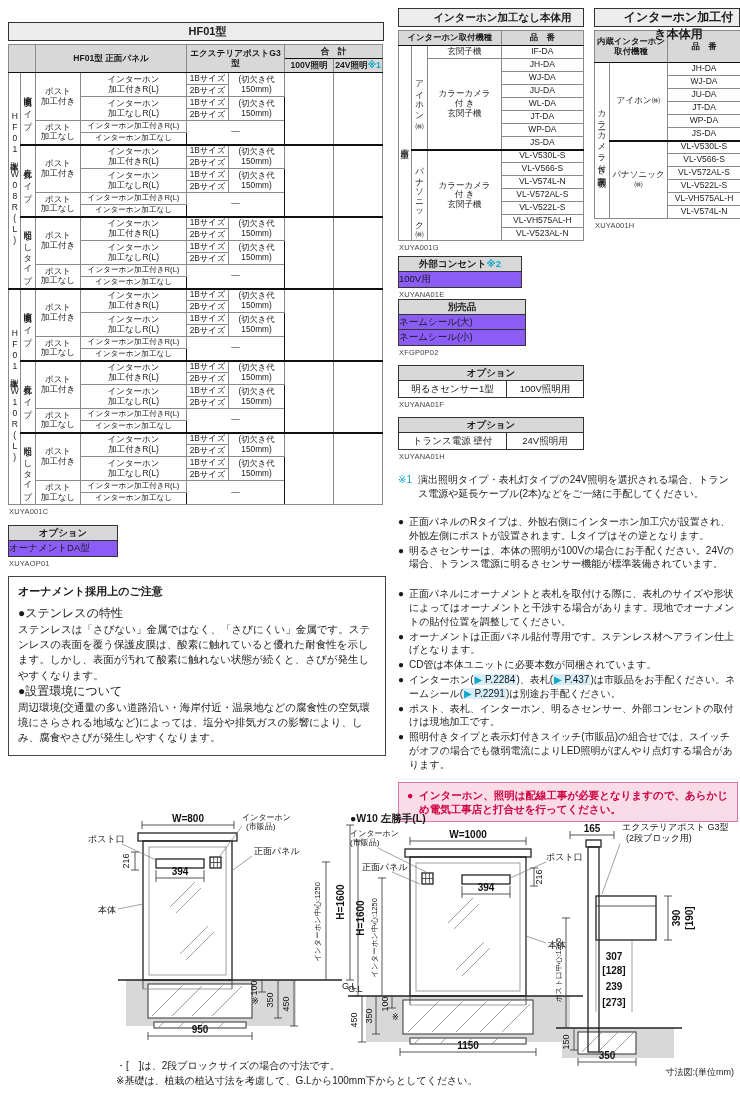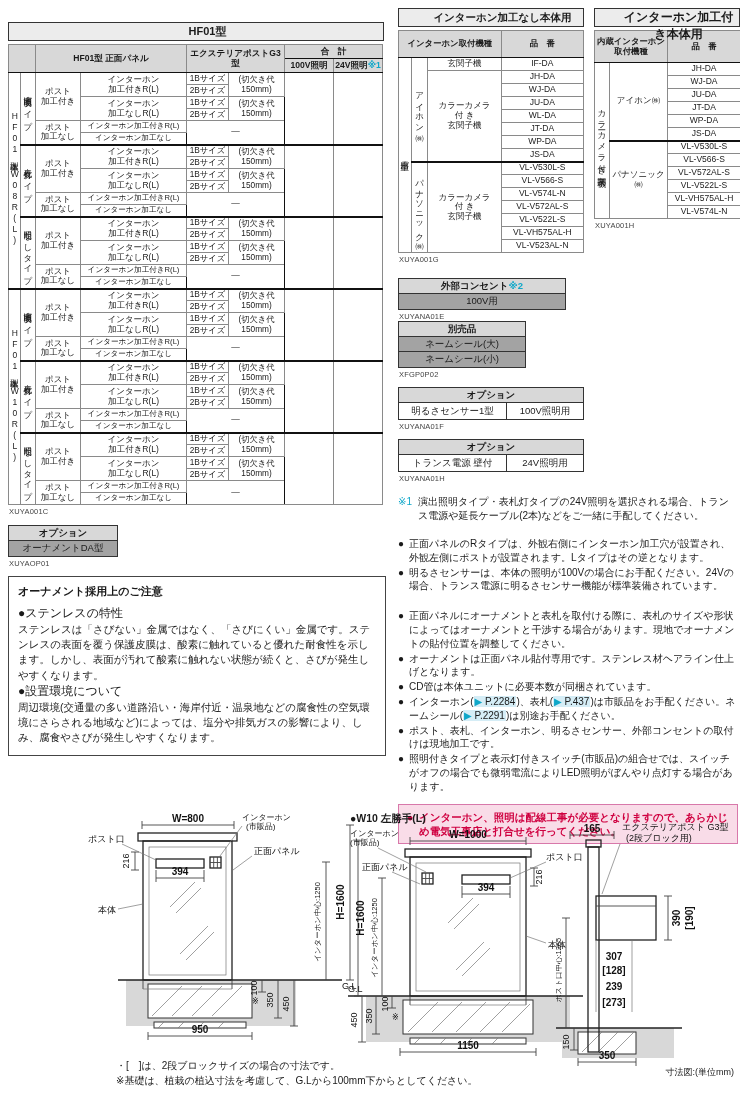--- a/index.html
+++ b/index.html
@@ -30,21 +30,21 @@
   #main-tbl .sm { font-size:7.6px; }
   #main-tbl .size { font-size:8.3px; }
   #main-tbl .note { font-size:8.3px; }
   #main-tbl .dash { color:#444; }
   #main-tbl thead th { border-bottom:1.6px solid #111; font-size:8.6px; }
   #main-tbl .blank { background:#d8d8d8; }
 
   
   .opt-box { border:1.3px solid #333; }
   .opt-head { background:#d8d8d8; font-weight:bold; font-size:9.5px; text-align:center; height:15px; line-height:14px; border-bottom:1px solid #333; }
-  .opt-cell { background:#a3a3a3; font-size:9.5px; text-align:center; height:15px; line-height:14px; border-bottom:1px solid #333; }
+  .opt-cell { background:#8b5cf6; font-size:9.5px; text-align:left; height:15px; line-height:14px; border-bottom:1px solid #333; }
   .opt-box > div:last-child { border-bottom:none; }
   .opt-split { display:flex; }
   .opt-split > div { height:16px; line-height:15px; font-size:9.5px; text-align:center; }
   .opt-split > div:first-child { border-right:1px solid #333; }
 
   
   #col-right { position:absolute; left:398px; top:8px; width:340px; }
   .ih-row { display:flex; gap:10px; align-items:flex-start; }
   .ih-tbl { font-size:8.5px; width:100%; }
   .ih-tbl tr { height:13px; }
@@ -348,21 +348,21 @@
       <div style="width:186px">
         <div class="tbl-title" style="font-size:10.5px">インターホン加工なし本体用</div>
         <table class="ih-tbl tbl-frame">
           <colgroup>
               <col style="width:13px">
               <col style="width:16px">
               <col style="width:72px">
               <col style="width:81px">
             </colgroup>
           <thead>
-            <tr class="hrow" style="height:27px">
+            <tr class="hrow" style="height:15px">
               <th colspan="3">インターホン取付機種</th>
               <th class="bl2">品　番</th>
             </tr>
           </thead>
           <tbody id="noih-tbody">
               <tr>
                 <td rowspan="15"><span class="v">露出型</span></td>
                 <td rowspan="8"><span class="v">アイホン㈱</span></td>
                 <td rowspan="1" class="pre">玄関子機</td>
                 <td class="bl2">IF-DA</td>
@@ -413,21 +413,21 @@
               <tr>
                 <td class="bl2">VL-VH575AL-H</td>
               </tr>
               <tr>
                 <td class="bl2">VL-V523AL-N</td>
               </tr>
             </tbody>
         </table>
         <div class="code">XUYA001G</div>
 
-        <div class="opt-box" style="width:168px; margin-top:14px;">
+        <div class="opt-box" style="width:124px; margin-top:4px;">
           <div class="opt-head"><span>外部コンセント</span><span class="cyan">※2</span></div>
           <div class="opt-cell">100V用</div>
         </div>
         <div class="code">XUYANA01E</div>
 
         <div class="opt-box" style="width:128px; margin-top:0;">
           <div class="opt-head">別売品</div>
           <div class="opt-cell">ネームシール(大)</div>
           <div class="opt-cell">ネームシール(小)</div>
         </div>

